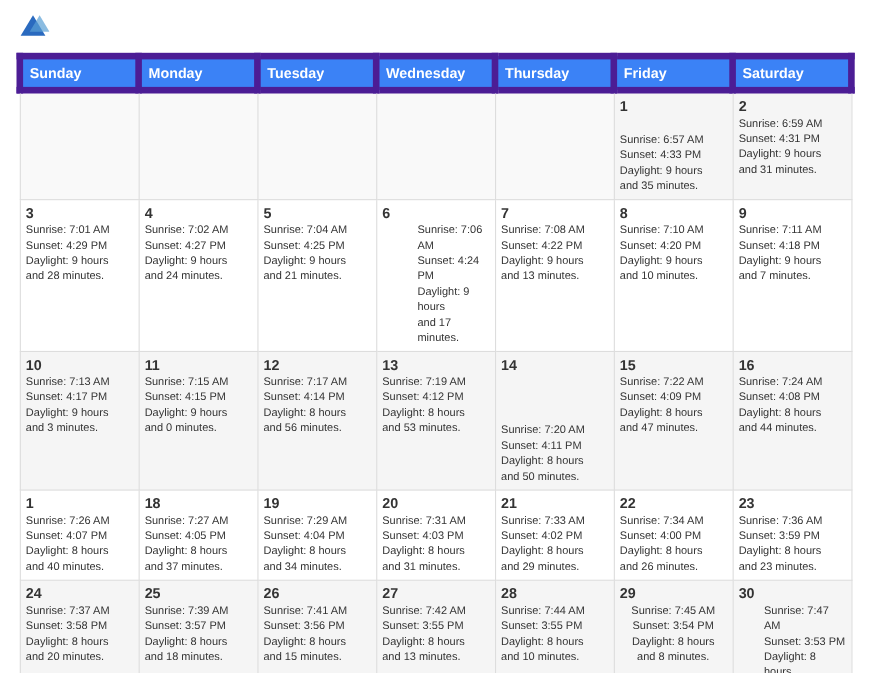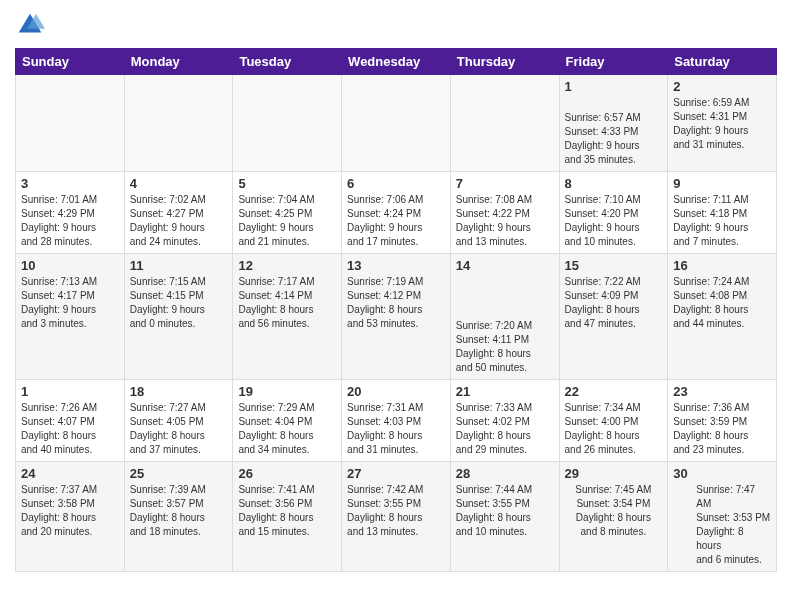--- a/index.html
+++ b/index.html
@@ -47,27 +47,27 @@
     .subtitle {
       font-size: 14px;
       color: #555;
     }
     table {
       width: 100%;
       border-collapse: collapse;
       table-layout: fixed;
     }
     thead tr th {
-      background-color: #4c1d95;
+      background-color: #3b82f6;
       color: #fff;
       text-align: left;
       padding: 5px 6px;
       font-size: 13px;
       font-weight: bold;
-      border: 1px solid #4c1d95;
+      border: 6px solid #4c1d95;
       margin-left: 22px;
     }
     tbody tr td {
       vertical-align: top;
       padding: 4px 5px;
       font-size: 10.5px;
       color: #333;
       border: 1px solid #ddd;
       height: 82px;
       background: #fff;
@@ -165,21 +165,21 @@
           </td>
           <td>
             <span class="day-num">5</span>
             <div class="day-info" style="white-space: pre-line;">Sunrise: 7:04 AM
 Sunset: 4:25 PM
 Daylight: 9 hours
 and 21 minutes.</div>
           </td>
           <td>
             <span class="day-num">6</span>
-            <div class="day-info" style="white-space: pre-line;">Sunrise: 7:06 AM
+            <div class="day-info" style="white-space: pre-line; margin-left: 32px;">Sunrise: 7:06 AM
 Sunset: 4:24 PM
 Daylight: 9 hours
 and 17 minutes.</div>
           </td>
           <td>
             <span class="day-num">7</span>
             <div class="day-info" style="white-space: pre-line;">Sunrise: 7:08 AM
 Sunset: 4:22 PM
 Daylight: 9 hours
 and 13 minutes.</div>

